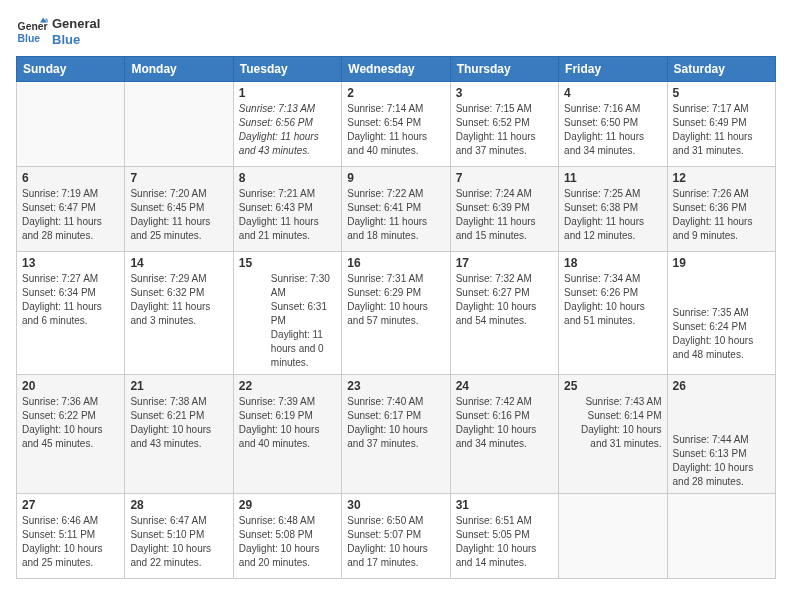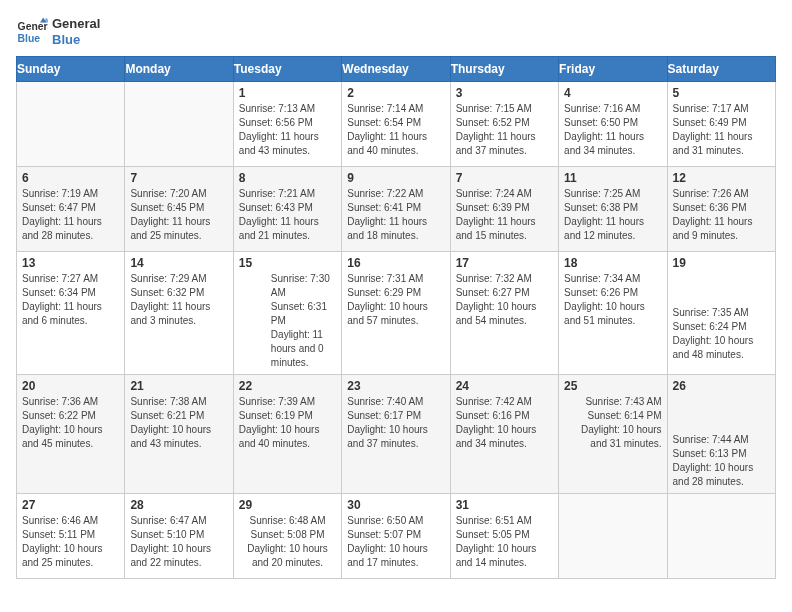--- a/index.html
+++ b/index.html
@@ -46,21 +46,21 @@
     }
     table {
       width: 100%;
       border-collapse: collapse;
       table-layout: fixed;
     }
     thead th {
       background-color: #3a7bbf;
       color: #fff;
       text-align: left;
-      padding: 5px 0;
+      padding: 5px 6px;
       font-size: 12px;
       font-weight: bold;
       border: 1px solid #2a6aaf;
     }
     tbody td {
       vertical-align: top;
       border: 1px solid #ccc;
       padding: 4px 5px;
       height: 85px;
       font-size: 10px;
@@ -117,21 +117,21 @@
         <th>Friday</th>
         <th>Saturday</th>
       </tr>
   </thead>
   <tbody id="calendar-body">
   <tr>
         <td class="empty-cell"></td>
         <td class="empty-cell"></td>
         <td>
           <span class="day-number">1</span>
-          <div class="day-info" style="white-space: pre-line;">Sunrise: 7:13 AM
+          <div class="day-info" style="white-space: pre-line; font-style: italic;">Sunrise: 7:13 AM
 Sunset: 6:56 PM
 Daylight: 11 hours and 43 minutes.</div>
         </td>
         <td>
           <span class="day-number">2</span>
           <div class="day-info" style="white-space: pre-line;">Sunrise: 7:14 AM
 Sunset: 6:54 PM
 Daylight: 11 hours and 40 minutes.</div>
         </td>
         <td>
@@ -293,21 +293,21 @@
 Daylight: 10 hours and 25 minutes.</div>
         </td>
         <td>
           <span class="day-number">28</span>
           <div class="day-info" style="white-space: pre-line;">Sunrise: 6:47 AM
 Sunset: 5:10 PM
 Daylight: 10 hours and 22 minutes.</div>
         </td>
         <td>
           <span class="day-number">29</span>
-          <div class="day-info" style="white-space: pre-line; text-align: center;">Sunrise: 6:48 AM
+          <div class="day-info" style="white-space: pre-line;">Sunrise: 6:48 AM
 Sunset: 5:08 PM
 Daylight: 10 hours and 20 minutes.</div>
         </td>
         <td>
           <span class="day-number">30</span>
           <div class="day-info" style="white-space: pre-line;">Sunrise: 6:50 AM
 Sunset: 5:07 PM
 Daylight: 10 hours and 17 minutes.</div>
         </td>
         <td>

